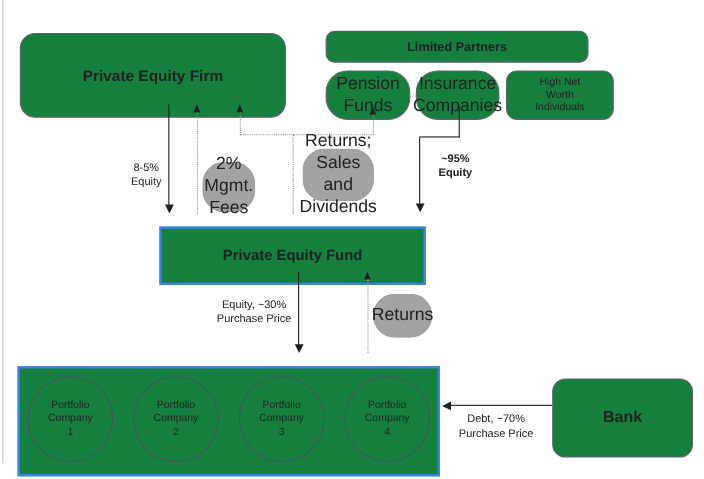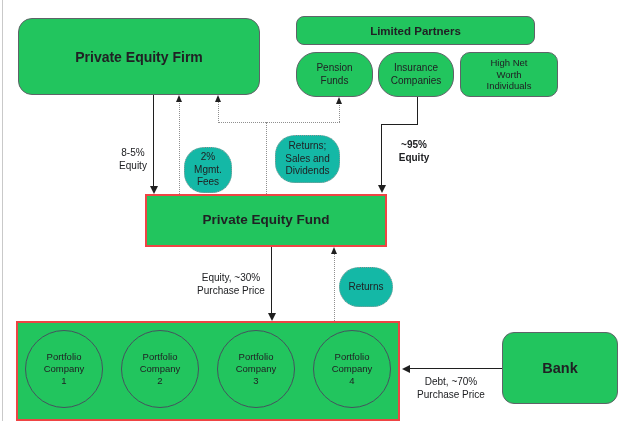--- a/index.html
+++ b/index.html
@@ -3,50 +3,50 @@
 <meta charset="utf-8">
 <style>
   html,body{margin:0;padding:0;background:#ffffff;}
   .canvas{
     position:relative;width:640px;height:435px;background:#ffffff;overflow:hidden;
     font-family:"Liberation Sans", sans-serif;color:#202124;
   }
   .page-edge{position:absolute;left:2px;top:0;width:1px;height:421px;background:#c9c9c9;}
 
   
-  .shape{position:absolute;background:#22c55e;display:flex;align-items:center;justify-content:center;
-         text-align:center;box-sizing:border-box;}
+  .shape{position:absolute;background:#15803d;display:flex;align-items:center;justify-content:center;
+         text-align:center;box-sizing:border-box;margin-top:12px;}
   .rounded{border:1.5px solid #5f6368;border-radius:14px;}
   .rounded-sm{border:1.2px solid #5f6368;border-radius:10px;}
-  .rect{border:2px solid #ef4444;}
+  .rect{border:2px solid #3b82f6;}
   .circle{border:1.2px solid #45535e;border-radius:50%;justify-content:center;}
 
   .title-lg{font-weight:bold;font-size:14px;}
   .title-md{font-weight:bold;font-size:11.5px;}
   .title-bank{font-weight:bold;font-size:14.5px;}
-  .small-txt{font-size:10px;line-height:1.25;white-space:pre-line;border-radius:20px;}
+  .small-txt{font-size:16px;line-height:1.25;white-space:pre-line;border-radius:20px;}
   .tiny-txt{font-size:9.5px;line-height:1.25;white-space:pre-line;}
   .fund-title{font-weight:bold;font-size:13.5px;line-height:1.2;}
   .fund-sub{font-size:11.5px;line-height:1.2;}
 
   
   .vsolid{position:absolute;width:0;border-left:1.5px solid #1f1f1f;}
   .hsolid{position:absolute;height:0;border-top:1.5px solid #1f1f1f;}
   .vdot{position:absolute;width:0;border-left:1px dotted #8f8f8f;}
   .hdot{position:absolute;height:0;border-top:1px dotted #8f8f8f;}
 
   
   .arr{position:absolute;width:0;height:0;}
   .arr-down{border-left:4px solid transparent;border-right:4px solid transparent;border-top:8px solid #1f1f1f;}
   .arr-left{border-top:4px solid transparent;border-bottom:4px solid transparent;border-right:8px solid #1f1f1f;}
   .arr-up-sm{border-left:3.5px solid transparent;border-right:3.5px solid transparent;border-bottom:7px solid #1f1f1f;}
 
   
   .lbl{position:absolute;font-size:10px;line-height:1.3;text-align:center;white-space:pre-line;color:#202124;}
-  .dashed-box{position:absolute;background:#14b8a6;border:1px dotted #9a9a9a;display:flex;
+  .dashed-box{position:absolute;background:#a3a3a3;border:1px dotted #9a9a9a;display:flex;
               align-items:center;justify-content:center;text-align:center;box-sizing:border-box;}
 </style>
 </head>
 <body>
 
 <div class="canvas">
 
   <div class="page-edge"></div>
 
   <div class="shape rounded title-lg" style="left:18px;top:18px;width:242px;height:77px;justify-content:center;">
@@ -89,21 +89,21 @@
     <span>Portfolio
 Company
 3</span>
   </div>
   <div class="shape circle tiny-txt" style="left:313px;top:330px;width:78px;height:78px;">
     <span>Portfolio
 Company
 4</span>
   </div>
 
-  <div class="shape rounded title-bank" style="left:502px;top:332px;width:116px;height:72px;border-radius:12px;">
+  <div class="shape rounded title-bank" style="left:502px;top:332px;width:128px;height:72px;border-radius:12px;">
     <span>Bank</span>
   </div>
 
   <div class="vsolid" style="left:153px;top:95px;height:92px;"></div>
   <div class="arr arr-down" style="left:150px;top:186px;"></div>
   <div class="lbl" style="left:112px;top:146px;width:42px;">8-5%
 Equity</div>
 
   <div class="vdot" style="left:179px;top:101px;height:93px;"></div>
   <div class="arr arr-up-sm" style="left:176px;top:95px;"></div>

